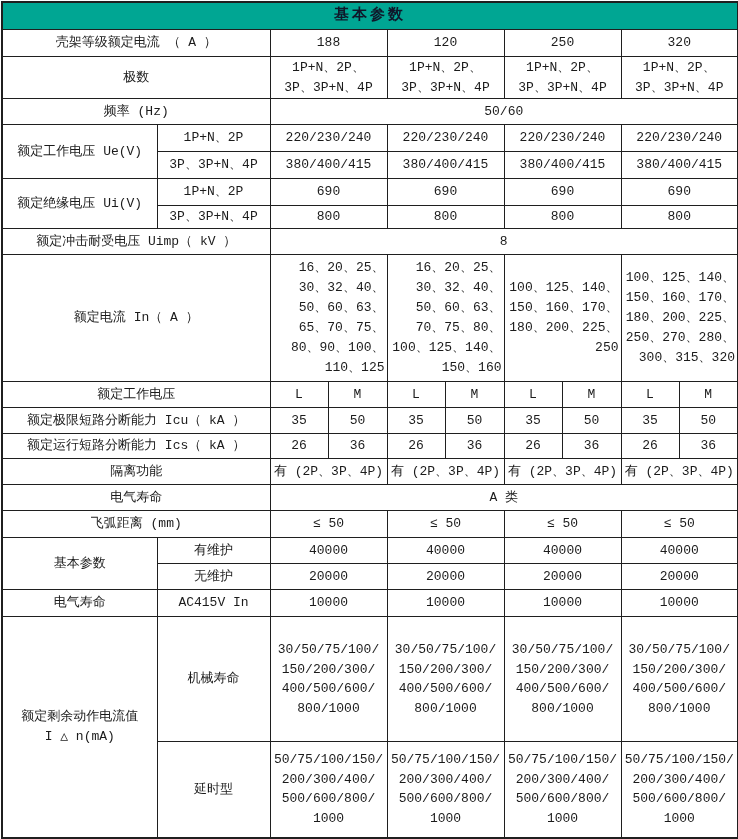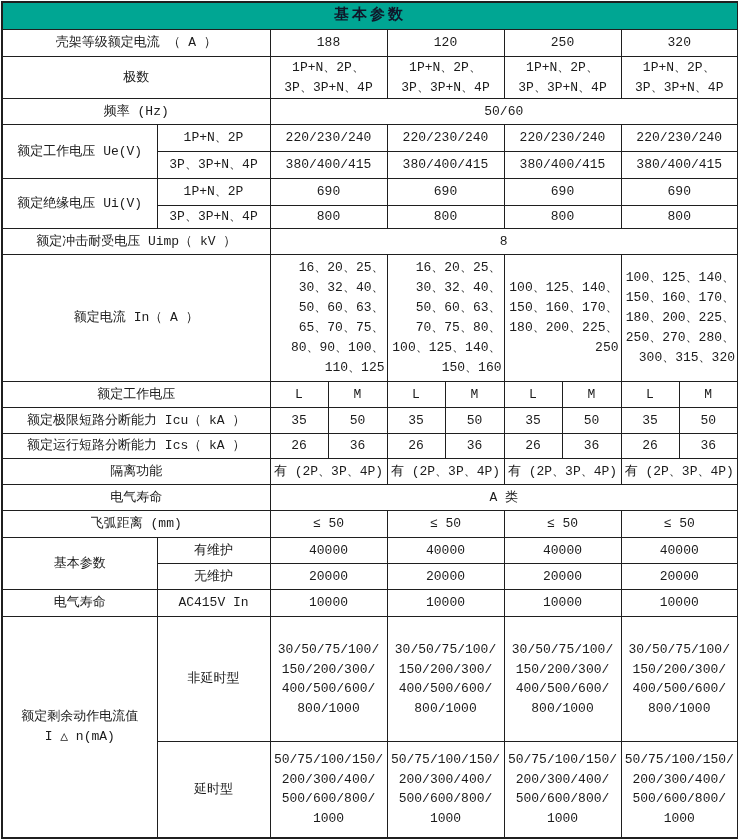--- a/index.html
+++ b/index.html
@@ -209,21 +209,21 @@
     <td>AC415V In</td>
     <td colspan="2">10000</td>
     <td colspan="2">10000</td>
     <td colspan="2">10000</td>
     <td colspan="2">10000</td>
   </tr>
 
   <tr style="height:125px">
     <td rowspan="2" class="pre">额定剩余动作电流值
 I △ n(mA)</td>
-    <td>非延时型</td>
+    <td>机械寿命</td>
     <td colspan="2" class="pre">30/50/75/100/
 150/200/300/
 400/500/600/
 800/1000</td>
     <td colspan="2" class="pre">30/50/75/100/
 150/200/300/
 400/500/600/
 800/1000</td>
     <td colspan="2" class="pre">30/50/75/100/
 150/200/300/

